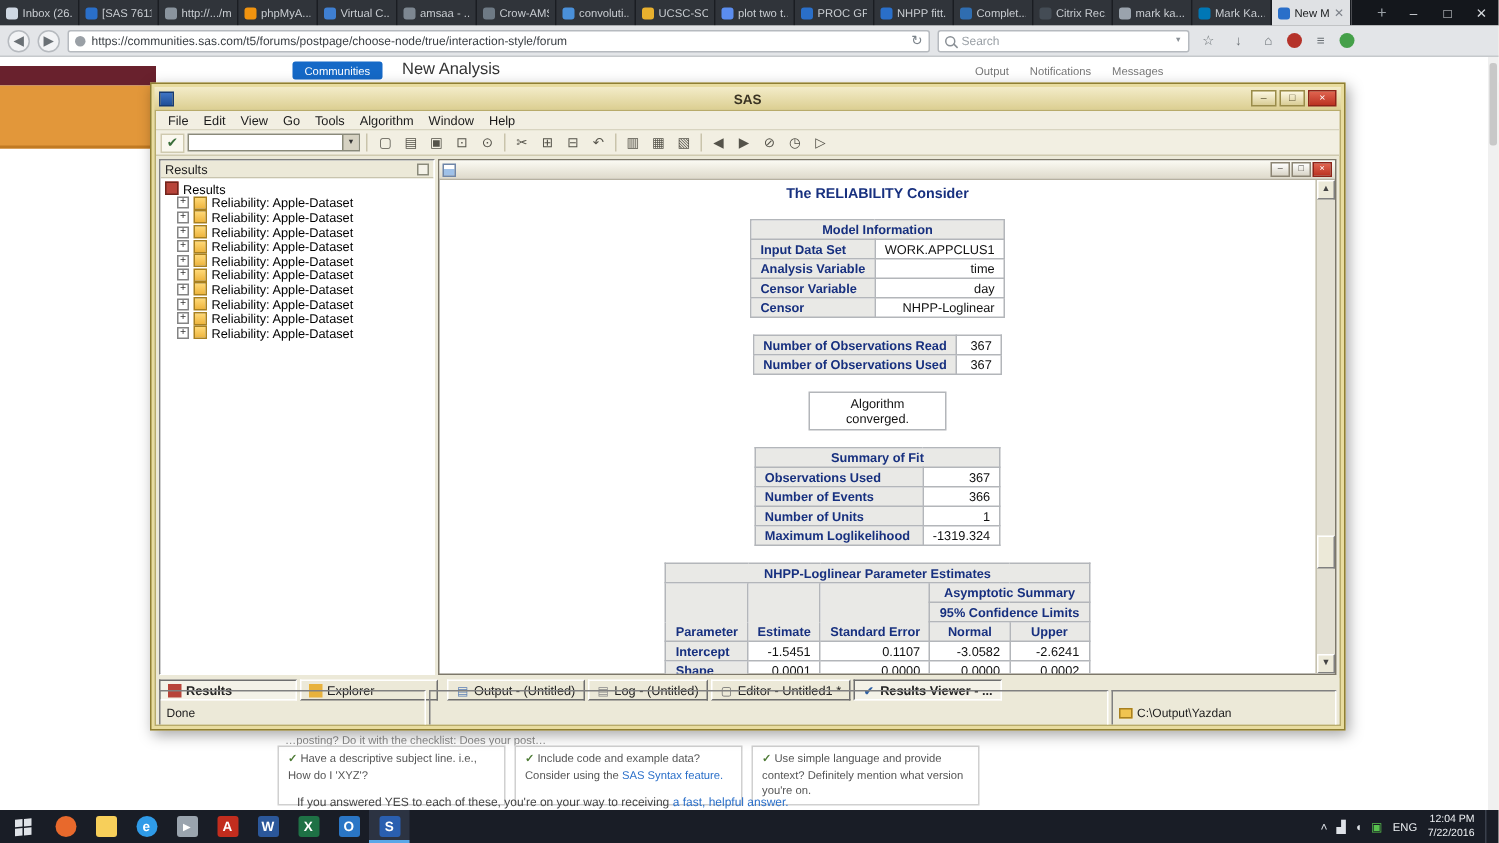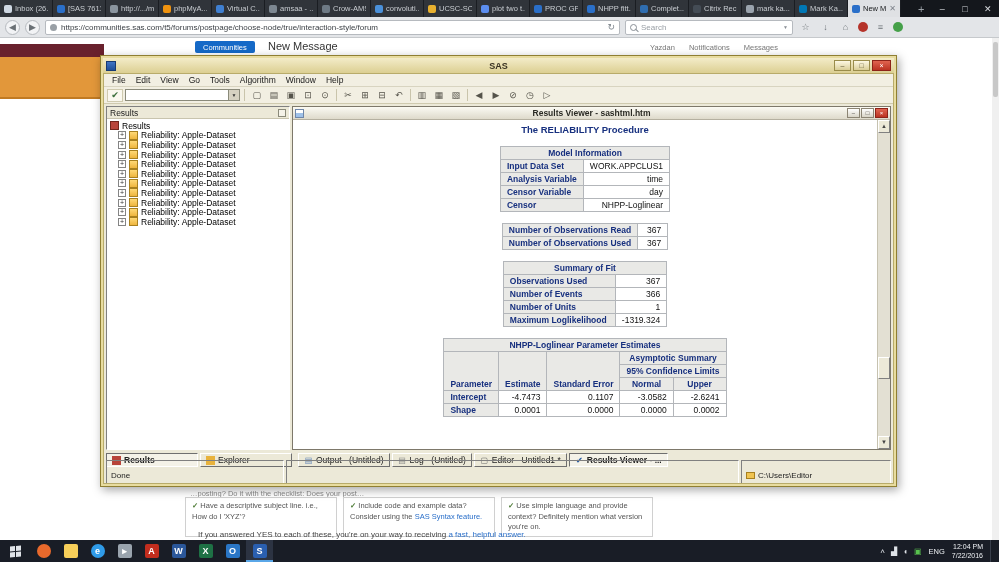--- a/index.html
+++ b/index.html
@@ -233,23 +233,23 @@
   <div class="navicon">☆</div>
   <div class="navicon">↓</div>
   <div class="navicon">⌂</div>
   <div id="avatar-dot"></div>
   <div class="navicon">≡</div>
   <div id="sync-dot"></div>
 </div>
 
 <div id="pageheader"></div>
 <div id="brand">Communities</div>
-<div id="pagetitle">New Message</div>
+<div id="pagetitle">New Analysis</div>
 <div id="userlinks">
-  <span>Yazdan</span>
+  <span>Output</span>
   <span>Notifications</span>
   <span>Messages</span>
 </div>
 <div id="banner-maroon"></div>
 <div id="banner-orange"></div>
 <div id="pagescroll">
     <div class="pthumb"></div>
   </div>
 
 <div id="checklist-line">…posting? Do it with the checklist: Does your post…</div>
@@ -373,30 +373,29 @@
               <span class="exp">+</span>
               <span class="ricon"></span>
               <span>Reliability: Apple-Dataset</span>
             </div>
           </div>
       </div>
       <div id="main-area">
         <div id="viewer">
           <div id="viewer-titlebar">
             <span id="viewer-icon"></span>
-            <span id="viewer-title">Results Viewer - sashtml.htm</span>
             <span id="viewer-btns">
               <span class="vb">–</span>
               <span class="vb">□</span>
               <span class="vb close">×</span>
             </span>
           </div>
           <div id="viewer-body">
             <div id="viewer-content">
-              <div class="proc-title">The RELIABILITY Procedure</div>
+              <div class="proc-title">The RELIABILITY Consider</div>
 
               <table class="so" id="t-model">
                 <colgroup>
                     <col style="width:76px">
                     <col style="width:72px">
                   </colgroup>
                 <tbody>
                     <tr>
                       <th class="title" colspan="2">Model Information</th>
                     </tr>
@@ -431,20 +430,21 @@
                       <th class="rowh">Number of Observations Read</th>
                       <td>367</td>
                     </tr>
                     <tr>
                       <th class="rowh">Number of Observations Used</th>
                       <td>367</td>
                     </tr>
                   </tbody>
               </table>
 
+              <div class="note-box">Algorithm converged.</div>
 
               <table class="so" id="t-sum">
                 <colgroup>
                     <col style="width:112px">
                     <col style="width:46px">
                   </colgroup>
                 <tbody>
                     <tr>
                       <th class="title" colspan="2">Summary of Fit</th>
                     </tr>
@@ -491,21 +491,21 @@
                       <th colspan="2">95% Confidence Limits</th>
                     </tr>
                 <tr>
                   <th>Normal</th>
                   <th>Upper</th>
                 </tr>
                 </tbody>
                   <tbody id="t-param-body">
                     <tr>
                       <th class="rowh">Intercept</th>
-                      <td>-4.7473</td>
+                      <td>-1.5451</td>
                       <td>0.1107</td>
                       <td>-3.0582</td>
                       <td>-2.6241</td>
                     </tr>
                     <tr>
                       <th class="rowh">Shape</th>
                       <td>0.0001</td>
                       <td>0.0000</td>
                       <td>0.0000</td>
                       <td>0.0002</td>
@@ -550,21 +550,21 @@
             <span class="ic" style="color:#2e5fa3">✔</span>
             <span>Results Viewer - ...</span>
           </div>
         </div>
     </div>
     <div id="statusbar">
       <div class="sfield" id="sf-left">Done</div>
       <div class="sfield" id="sf-mid"></div>
       <div class="sfield" id="sf-right">
         <span class="mini-folder"></span>
-        <span>C:\Users\Editor</span>
+        <span>C:\Output\Yazdan</span>
       </div>
     </div>
   </div>
 </div>
 
 <div id="taskbar">
   <div id="start">
       <span class="winlogo">
         <i></i>
         <i></i>

